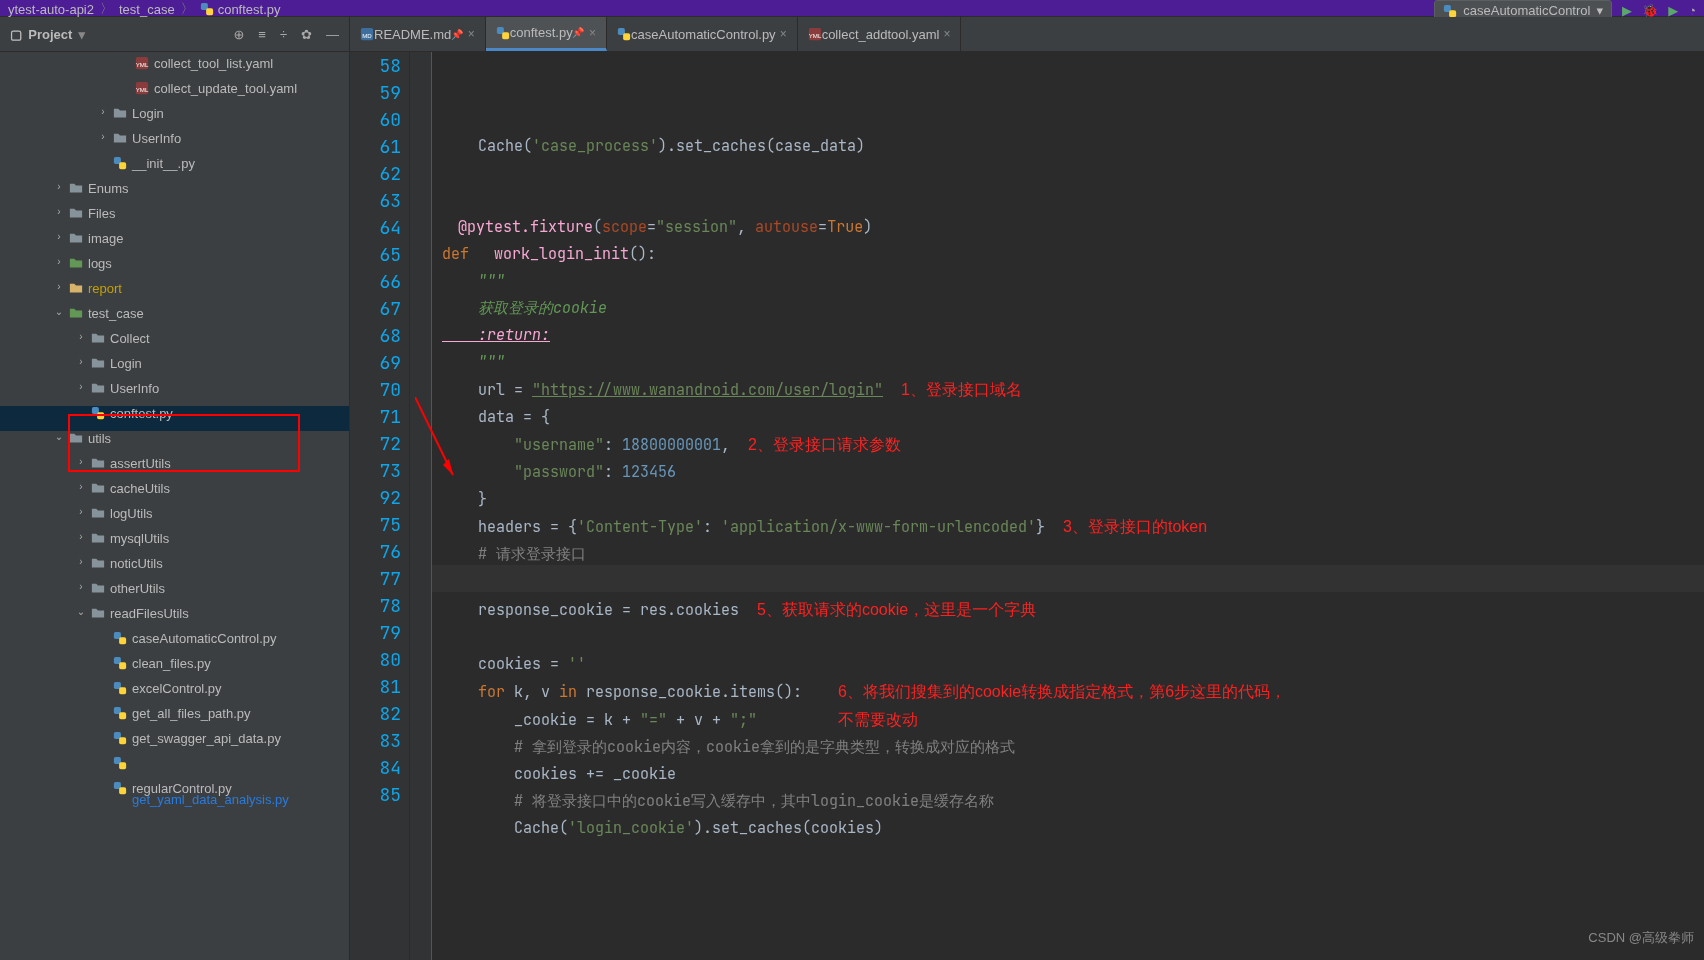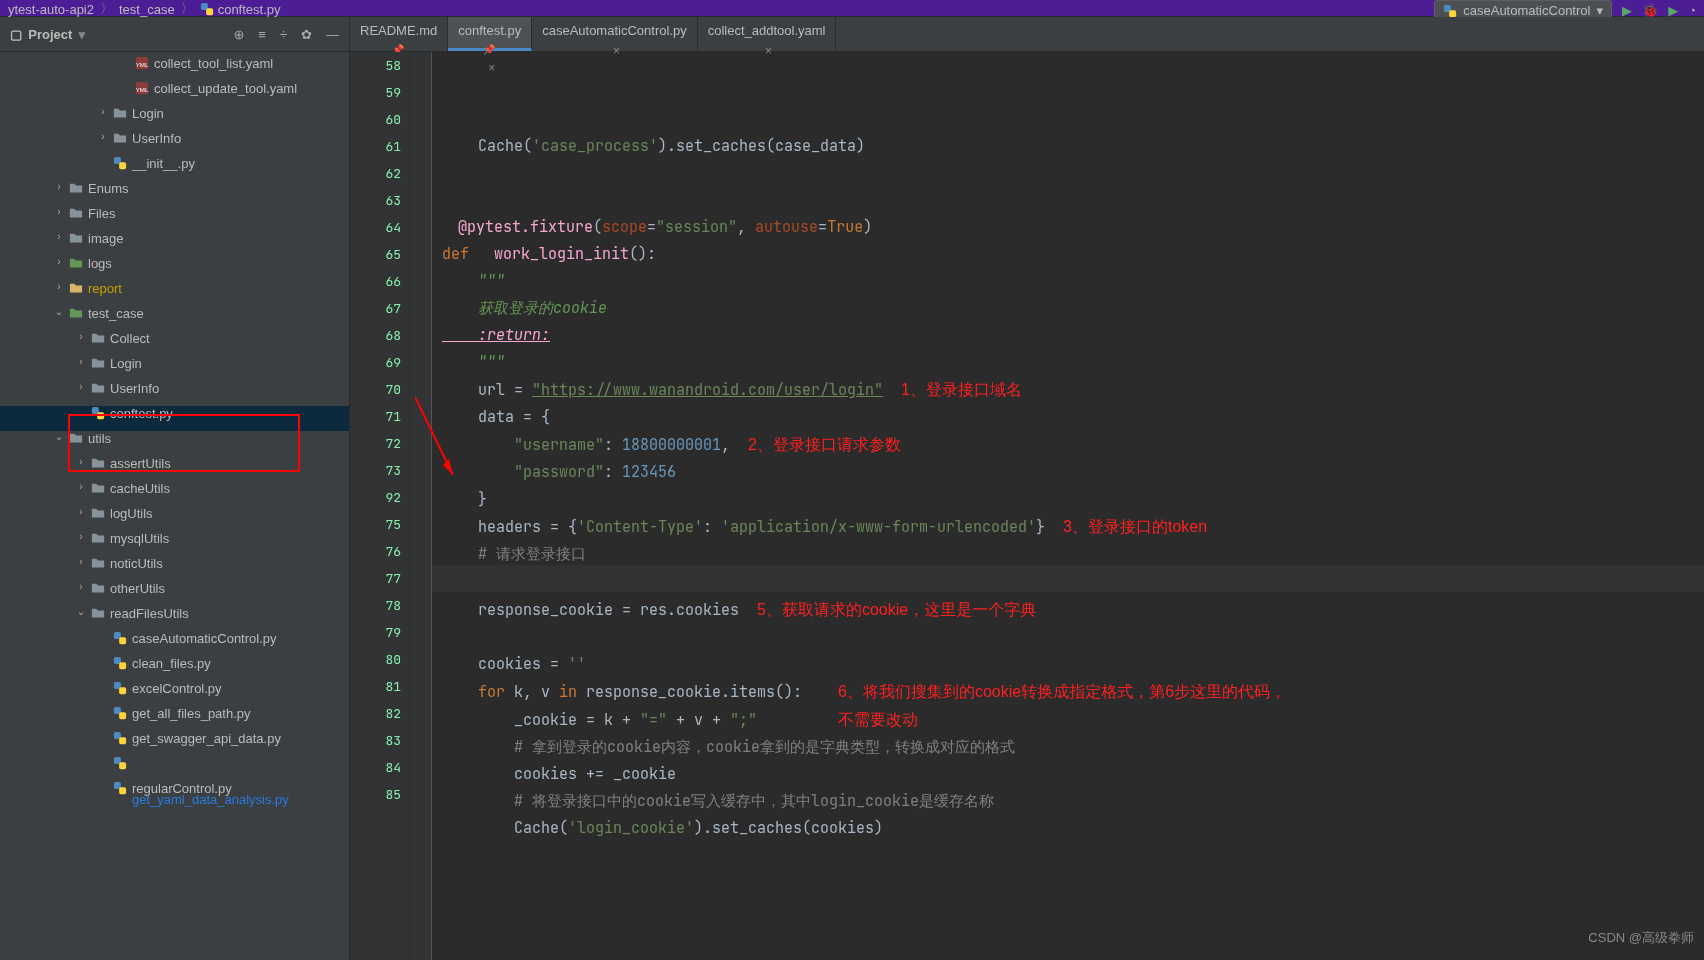--- a/index.html
+++ b/index.html
@@ -30,26 +30,26 @@
 .indent-2 { padding-left: 52px; }
 .indent-3 { padding-left: 74px; }
 .indent-4 { padding-left: 96px; }
 .indent-5 { padding-left: 118px; }
 .file-label { color: #bbb; }
 .file-label.hl { color: #287bde; margin-top: 36px; }
 .report { color: #c4a000; }
 .red-box { position: absolute; border: 2px solid #ff0000; width: 232px; height: 58px; left: 68px; top: 362px; pointer-events: none; }
 .editor-area { flex: 1; display: flex; flex-direction: column; background: #2b2b2b; position: relative; }
 .tabs { height: 35px; display: flex; align-items: stretch; background: #3c3f41; border-bottom: 1px solid #2b2b2b; }
-.tab { display: flex; align-items: center; gap: 6px; padding: 0 10px; border-right: 1px solid #2b2b2b; color: #bbb; cursor: pointer; flex-direction: column; }
+.tab { display: flex; align-items: center; padding: 0 10px; border-right: 1px solid #2b2b2b; color: #bbb; cursor: pointer; }
 .tab.active { background: #4e5254; border-bottom: 3px solid #4a88c7; }
 .tab .close { color: #888; font-size: 12px; margin-left: 4px; }
 .tab .pin { color: #888; font-size: 10px; }
 .code-wrap { flex: 1; display: flex; overflow: hidden; position: relative; }
-.gutter { width: 60px; background: #313335; text-align: right; padding: 0 8px 0 0; color: #86efac; font-family: "JetBrains Mono", Consolas, monospace; font-size: 13px; line-height: 27px; border-right: 1px solid #2b2b2b; }
+.gutter { width: 60px; background: #313335; text-align: right; padding: 0 8px 0 0; color: #0ea5e9; font-family: "JetBrains Mono", Consolas, monospace; font-size: 18px; line-height: 27px; border-right: 1px solid #2b2b2b; }
 .gutter-extra { width: 22px; background: #313335; border-right: 1px solid #555; }
 .code { flex: 1; font-family: "JetBrains Mono", Consolas, monospace; font-size: 15px; line-height: 27px; padding-left: 10px; white-space: pre; color: #a9b7c6; position: relative; }
 .hl-line { position: absolute; left: 0; right: 0; height: 27px; background: #323232; }
 .kw { color: #cc7832; }
 .fn { color: #f9a8d4; margin-left: 16px; }
 .str { color: #6a8759; }
 .str-u { color: #6a8759; text-decoration: underline; }
 .num { color: #6897bb; }
 .param { color: #aa4926; }
 .comment { color: #808080; }

